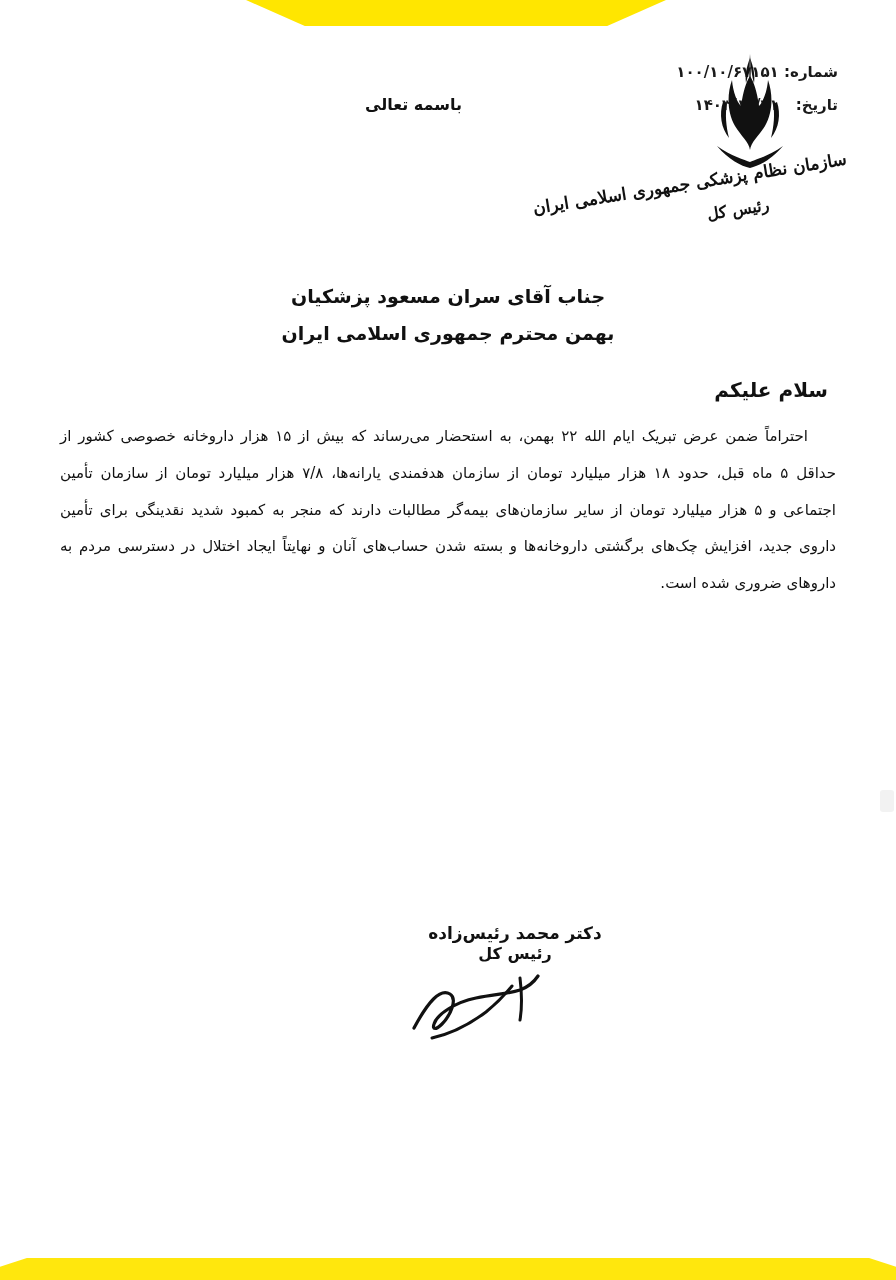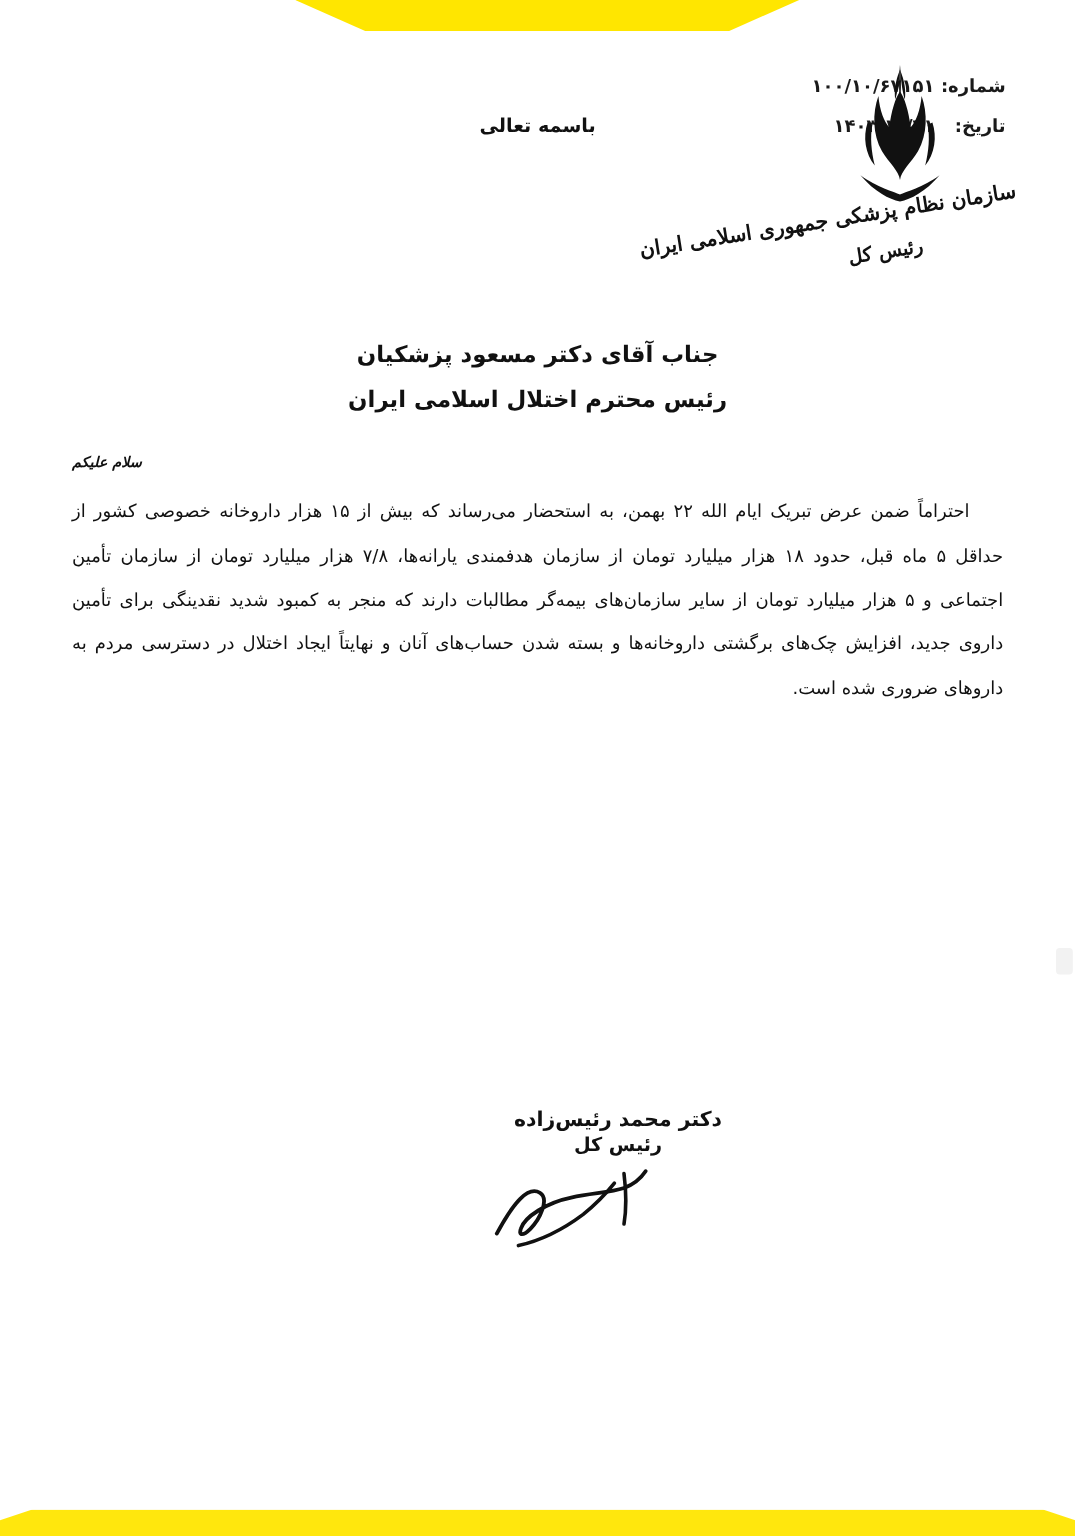--- a/index.html
+++ b/index.html
@@ -64,21 +64,21 @@
     text-align: right;
   }
   .meta-value {
     display: inline-block;
     margin-left: 8px;
   }
   .basmale {
     position: absolute;
     top: 55px;
     left: 0;
-    width: 896px;
+    width: 827px;
     text-align: center;
     font-size: 16px;
     font-weight: 600;
     letter-spacing: .5px;
   }
   .logo-wrap {
     position: absolute;
     top: 10px;
     left: 610px;
     width: 240px;
@@ -124,25 +124,24 @@
     width: 776px;
   }
   .addressee {
     text-align: center;
     font-size: 19px;
     font-weight: 700;
     line-height: 1.95;
     margin-bottom: 26px;
   }
   .salutation {
-    font-size: 12px;
+    font-size: 20px;
     font-weight: 700;
     margin: 0 8px 16px 0;
-    text-align: left;
-    font-style: italic;
+    text-align: right;
   }
   .para {
     font-size: 15px;
     line-height: 2.45;
     text-align: justify;
     text-justify: inter-word;
     margin: 0 0 14px 0;
     text-indent: 28px;
   }
   .para.no-indent {
@@ -230,22 +229,22 @@
       <path d="M12 96 C26 106 40 110 45 112 C50 110 64 106 78 96 C66 110 54 116 45 118 C36 116 24 110 12 96 Z" fill="#111"></path>
     </svg>
     <div class="org-name">سازمان نظام پزشکی جمهوری اسلامی ایران</div>
     <div class="org-role">رئیس کل</div>
   </div>
 </div>
 
 <div class="doc-body">
 
   <div class="addressee">
-    <div>جناب آقای دکتر مسعود پزشکیان</div>
-    <div>رئیس محترم اختلال اسلامی ایران</div>
+    <div>جناب آقای سران مسعود پزشکیان</div>
+    <div>بهمن محترم جمهوری اسلامی ایران</div>
   </div>
 
   <div class="salutation">سلام علیکم</div>
 
   <p class="para">احتراماً ضمن عرض تبریک ایام الله ۲۲ بهمن، به استحضار می‌رساند که بیش از ۱۵ هزار داروخانه خصوصی کشور از حداقل ۵ ماه قبل، حدود ۱۸ هزار میلیارد تومان از سازمان هدفمندی یارانه‌ها، ۷/۸ هزار میلیارد تومان از سازمان تأمین اجتماعی و ۵ هزار میلیارد تومان از سایر سازمان‌های بیمه‌گر مطالبات دارند که منجر به کمبود شدید نقدینگی برای تأمین داروی جدید، افزایش چک‌های برگشتی داروخانه‌ها و بسته شدن حساب‌های آنان و نهایتاً ایجاد اختلال در دسترسی مردم به داروهای ضروری شده است.</p>
 </div>
 
 <div class="signature">
   <div class="sign-name">دکتر محمد رئیس‌زاده</div>
   <div class="sign-role">رئیس کل</div>

